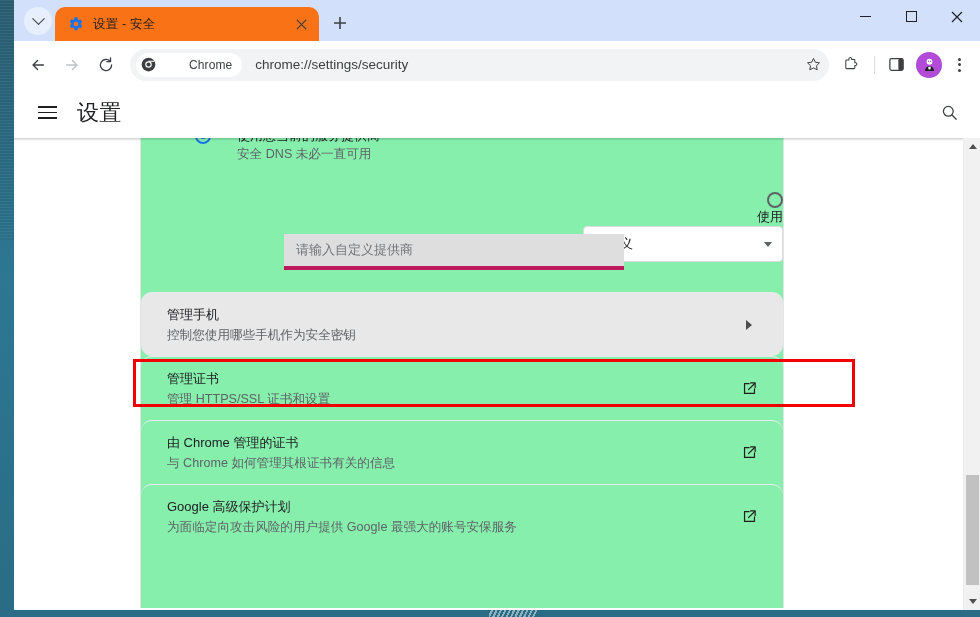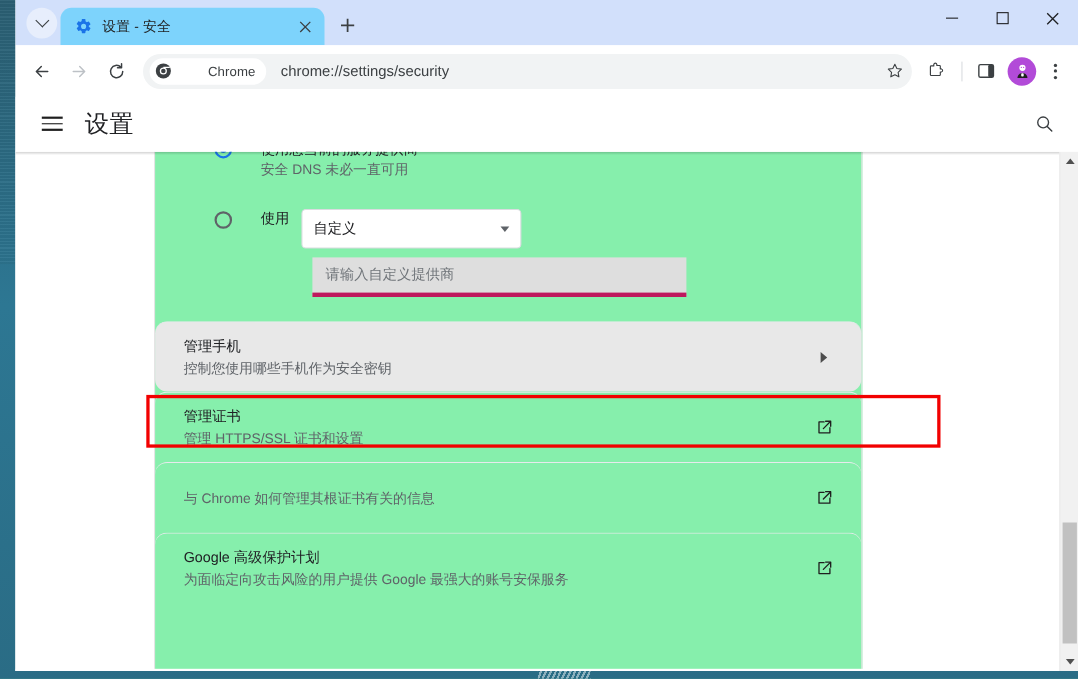--- a/index.html
+++ b/index.html
@@ -53,23 +53,23 @@
   }
   .chev-down {
     width: 9px; height: 9px;
     border-right: 1.6px solid #3c4043;
     border-bottom: 1.6px solid #3c4043;
     transform: rotate(45deg) translate(-2px,-2px);
   }
   .tab {
     position: relative;
     display: flex; align-items: center;
-    height: 34px; width: 240px;
+    height: 34px; width: 264px;
     padding: 0 8px 0 13px;
-    background: #7dd3fc;
+    background: #f97316;
     border-radius: 10px 10px 0 0;
   }
   .tab-favicon {
     width: 16px; height: 16px; flex: none; margin-right: 9px;
     position: relative;
   }
   .gear-glyph { display:block; width:16px; height:16px; }
   .tab-title {
     flex: 1 1 auto;
     font-size: 12.5px;
@@ -224,21 +224,21 @@
     width:6px; height:6px; border-radius:50%; background:#1a73e8;
   }
   .radio-texts { margin-left: 26px; }
   .radio-primary {
     font-size: 13px; color: #202124; line-height: 19px;
   }
   .radio-sub {
     font-size: 12.6px; color: #5f6368; line-height: 19px;
   }
   #row-clipped { position:absolute; top:-12px; left:0; right:0; }
-  #dns-custom-row { position:absolute; top:52px; left:0; right:0; display:flex; align-items:flex-start; padding-left:54px;}
+  #dns-custom-row { position:absolute; top:52px; left:0; right:0; display:flex; align-items:flex-end; padding-left:54px;flex-direction:column;}
   #dns-use-label { font-size: 13px; color:#202124; margin-left:26px; }
   #dns-select {
     margin-left: 11px;
     width: 200px; height: 36px;
     border: 1px solid #dadce0; border-radius: 4px;
     display:flex; align-items:center;
     padding: 0 10px;
     font-size: 13px; color:#202124;
     background:#fff;
   }
@@ -512,20 +512,21 @@
             <svg width="17" height="17" viewBox="0 0 24 24" aria-hidden="true">
               <path d="M5 5h6.5M5 5v14h14v-6.5M5 5" fill="none" stroke="#1f1f1f" stroke-width="1.7" stroke-linecap="round" stroke-linejoin="round"></path>
               <path d="M13.5 4.2H20V10.7" fill="none" stroke="#1f1f1f" stroke-width="1.7" stroke-linecap="round" stroke-linejoin="round"></path>
               <path d="M19.3 4.9 L10.6 13.6" fill="none" stroke="#1f1f1f" stroke-width="1.7" stroke-linecap="round"></path>
             </svg>
           </div>
         </div>
 
         <div class="row">
           <div class="row-texts">
+            <div class="row-title">由 Chrome 管理的证书</div>
             <div class="row-sub">与 Chrome 如何管理其根证书有关的信息</div>
           </div>
           <div class="row-end">
             <svg width="17" height="17" viewBox="0 0 24 24" aria-hidden="true">
               <path d="M5 5h6.5M5 5v14h14v-6.5M5 5" fill="none" stroke="#1f1f1f" stroke-width="1.7" stroke-linecap="round" stroke-linejoin="round"></path>
               <path d="M13.5 4.2H20V10.7" fill="none" stroke="#1f1f1f" stroke-width="1.7" stroke-linecap="round" stroke-linejoin="round"></path>
               <path d="M19.3 4.9 L10.6 13.6" fill="none" stroke="#1f1f1f" stroke-width="1.7" stroke-linecap="round"></path>
             </svg>
           </div>
         </div>

